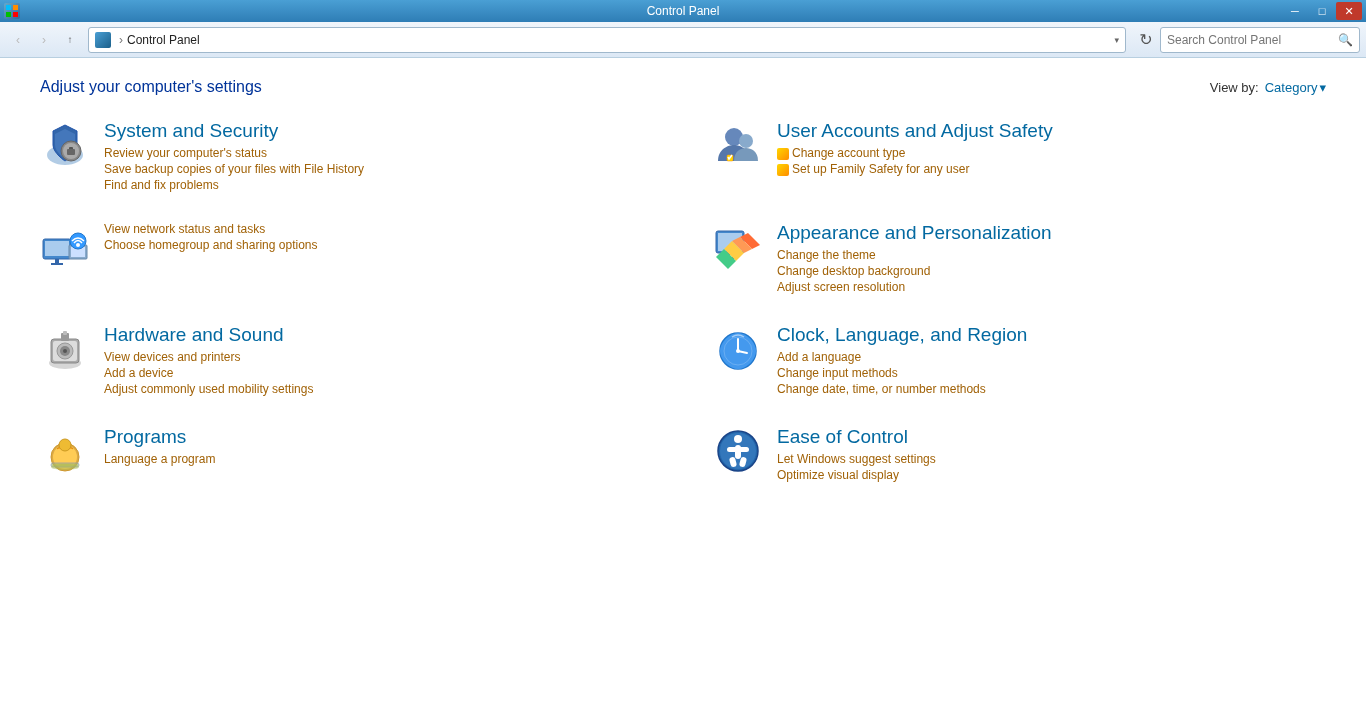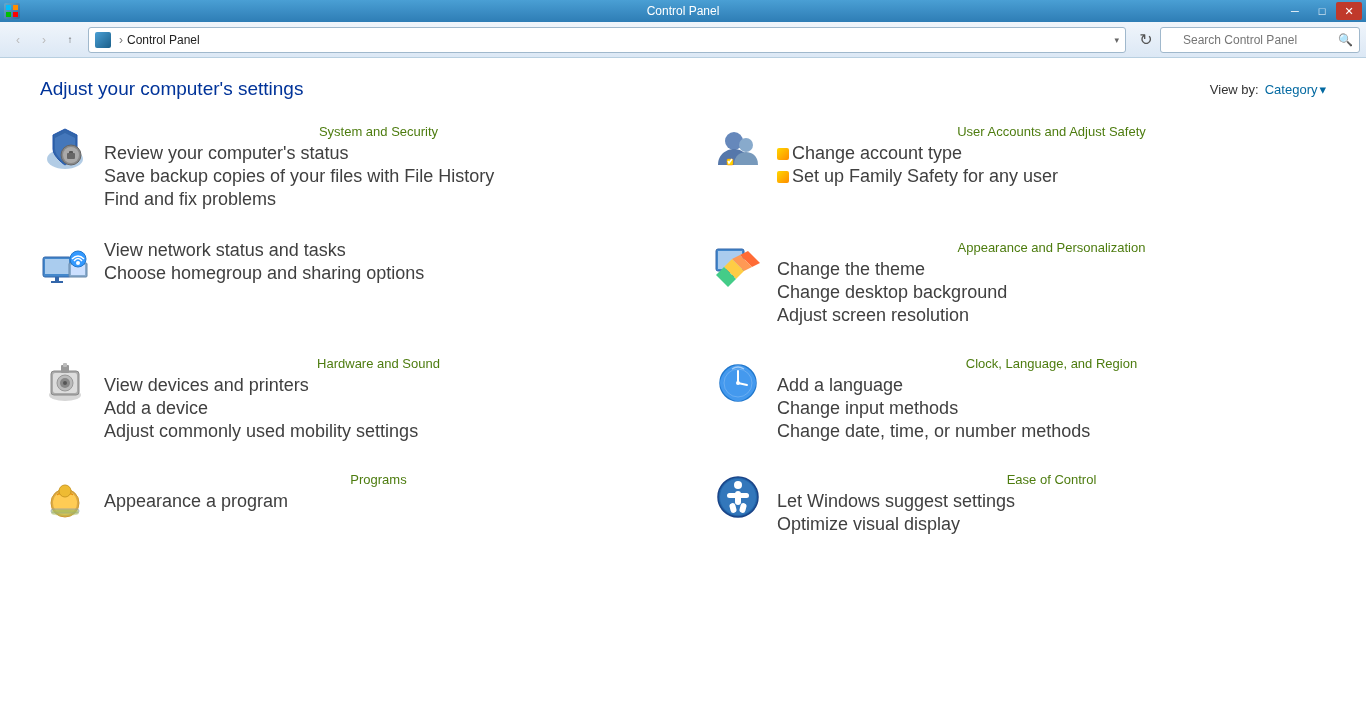--- a/index.html
+++ b/index.html
@@ -118,42 +118,41 @@
       width: 200px;
       padding: 0 6px;
     }
     .search-box input {
       border: none;
       outline: none;
       font-size: 12px;
       color: #888;
       flex: 1;
       background: transparent;
-      margin-left: 16px;
     }
     .search-icon-btn {
       color: #555;
       font-size: 12px;
       cursor: pointer;
     }
 
     
     .main-content {
       padding: 20px 40px;
       background: white;
     }
 
     .page-header {
       display: flex;
       align-items: center;
       justify-content: space-between;
       margin-bottom: 24px;
     }
     .page-title {
-      font-size: 19px;
+      font-size: 16px;
       color: #003399;
       font-weight: normal;
     }
     .view-by {
       display: flex;
       align-items: center;
       gap: 6px;
       font-size: 13px;
       color: #333;
     }
@@ -182,33 +181,32 @@
       width: 50px;
       height: 50px;
       flex-shrink: 0;
       display: flex;
       align-items: center;
       justify-content: center;
       font-size: 36px;
     }
     .category-content { flex: 1; }
     .category-title {
-      font-size: 13px;
-      color: #4d7c0f;
+      font-size: 19px;
+      color: #0369a1;
       cursor: pointer;
       display: block;
       margin-bottom: 4px;
-      text-align: center;
     }
     .category-link {
       display: flex;
-      align-items: center;
+      align-items: flex-end;
       gap: 3px;
-      font-size: 18px;
-      color: #404040;
+      font-size: 12px;
+      color: #a16207;
       cursor: pointer;
       margin-bottom: 2px;
     }
     .shield-small {
       width: 12px; height: 12px;
       display: inline-block;
       background: linear-gradient(135deg, #ffd700, #ff8c00);
       border-radius: 2px;
       flex-shrink: 0;
     }
@@ -429,21 +427,21 @@
           <circle cx="24" cy="30" r="12" fill="#ffcc55"></circle>
           <path d="M16 22 Q24 14 32 22" fill="#ffaa22" stroke="#dd8811" stroke-width="1"></path>
           <circle cx="24" cy="18" r="6" fill="#eebb33" stroke="#cc9922" stroke-width="1"></circle>
           <rect x="10" y="36" width="28" height="4" rx="2" fill="#aabb66" stroke="#8899aa" stroke-width="1" opacity="0.7"></rect>
           <ellipse cx="24" cy="40" rx="14" ry="3" fill="#aabb55" opacity="0.5"></ellipse>
         </svg>
       </div>
       <div class="category-content">
         <span class="category-title">Programs</span>
         <div class="category-link">
-          <span>Appearance a program</span>
+          <span>Language a program</span>
         </div>
       </div>
     </div>
 
     <div class="category-item">
       <div class="category-icon">
         <svg width="48" height="48" viewBox="0 0 48 48">
           <circle cx="24" cy="24" r="20" fill="#2266aa" stroke="#1a4488" stroke-width="1.5"></circle>
           <circle cx="24" cy="24" r="18" fill="#3377bb"></circle>
           <circle cx="24" cy="12" r="4" fill="white"></circle>

